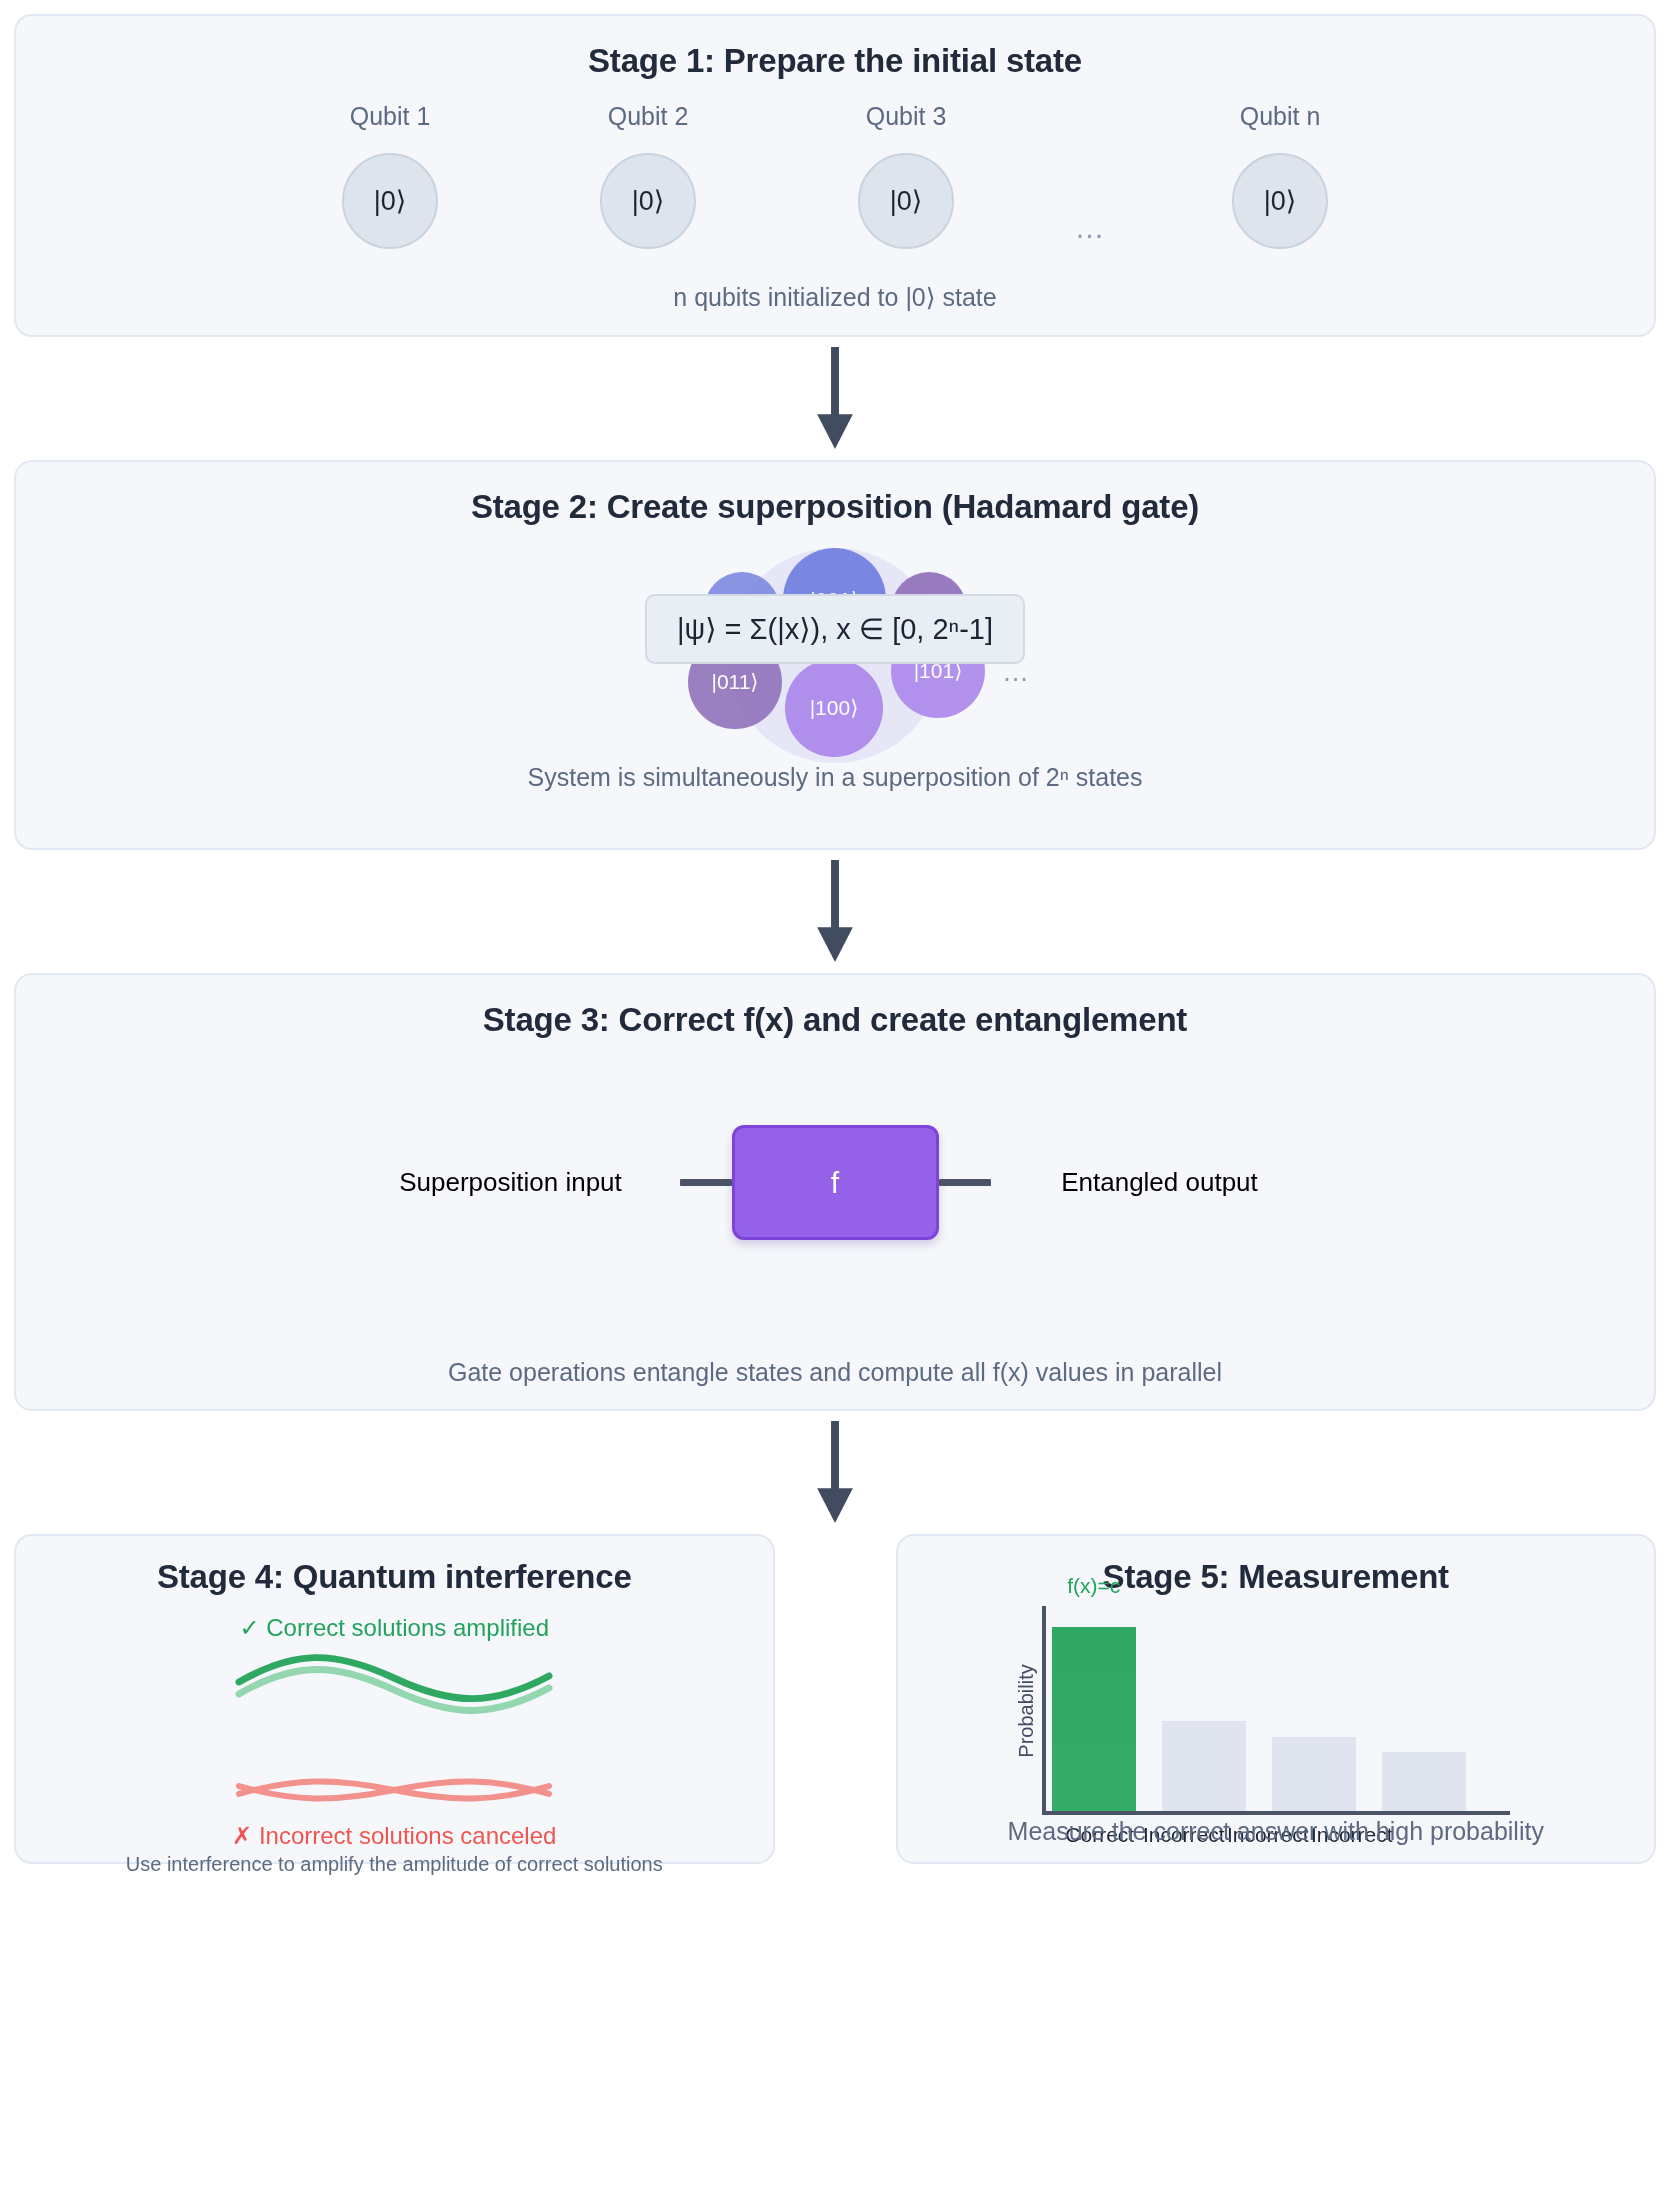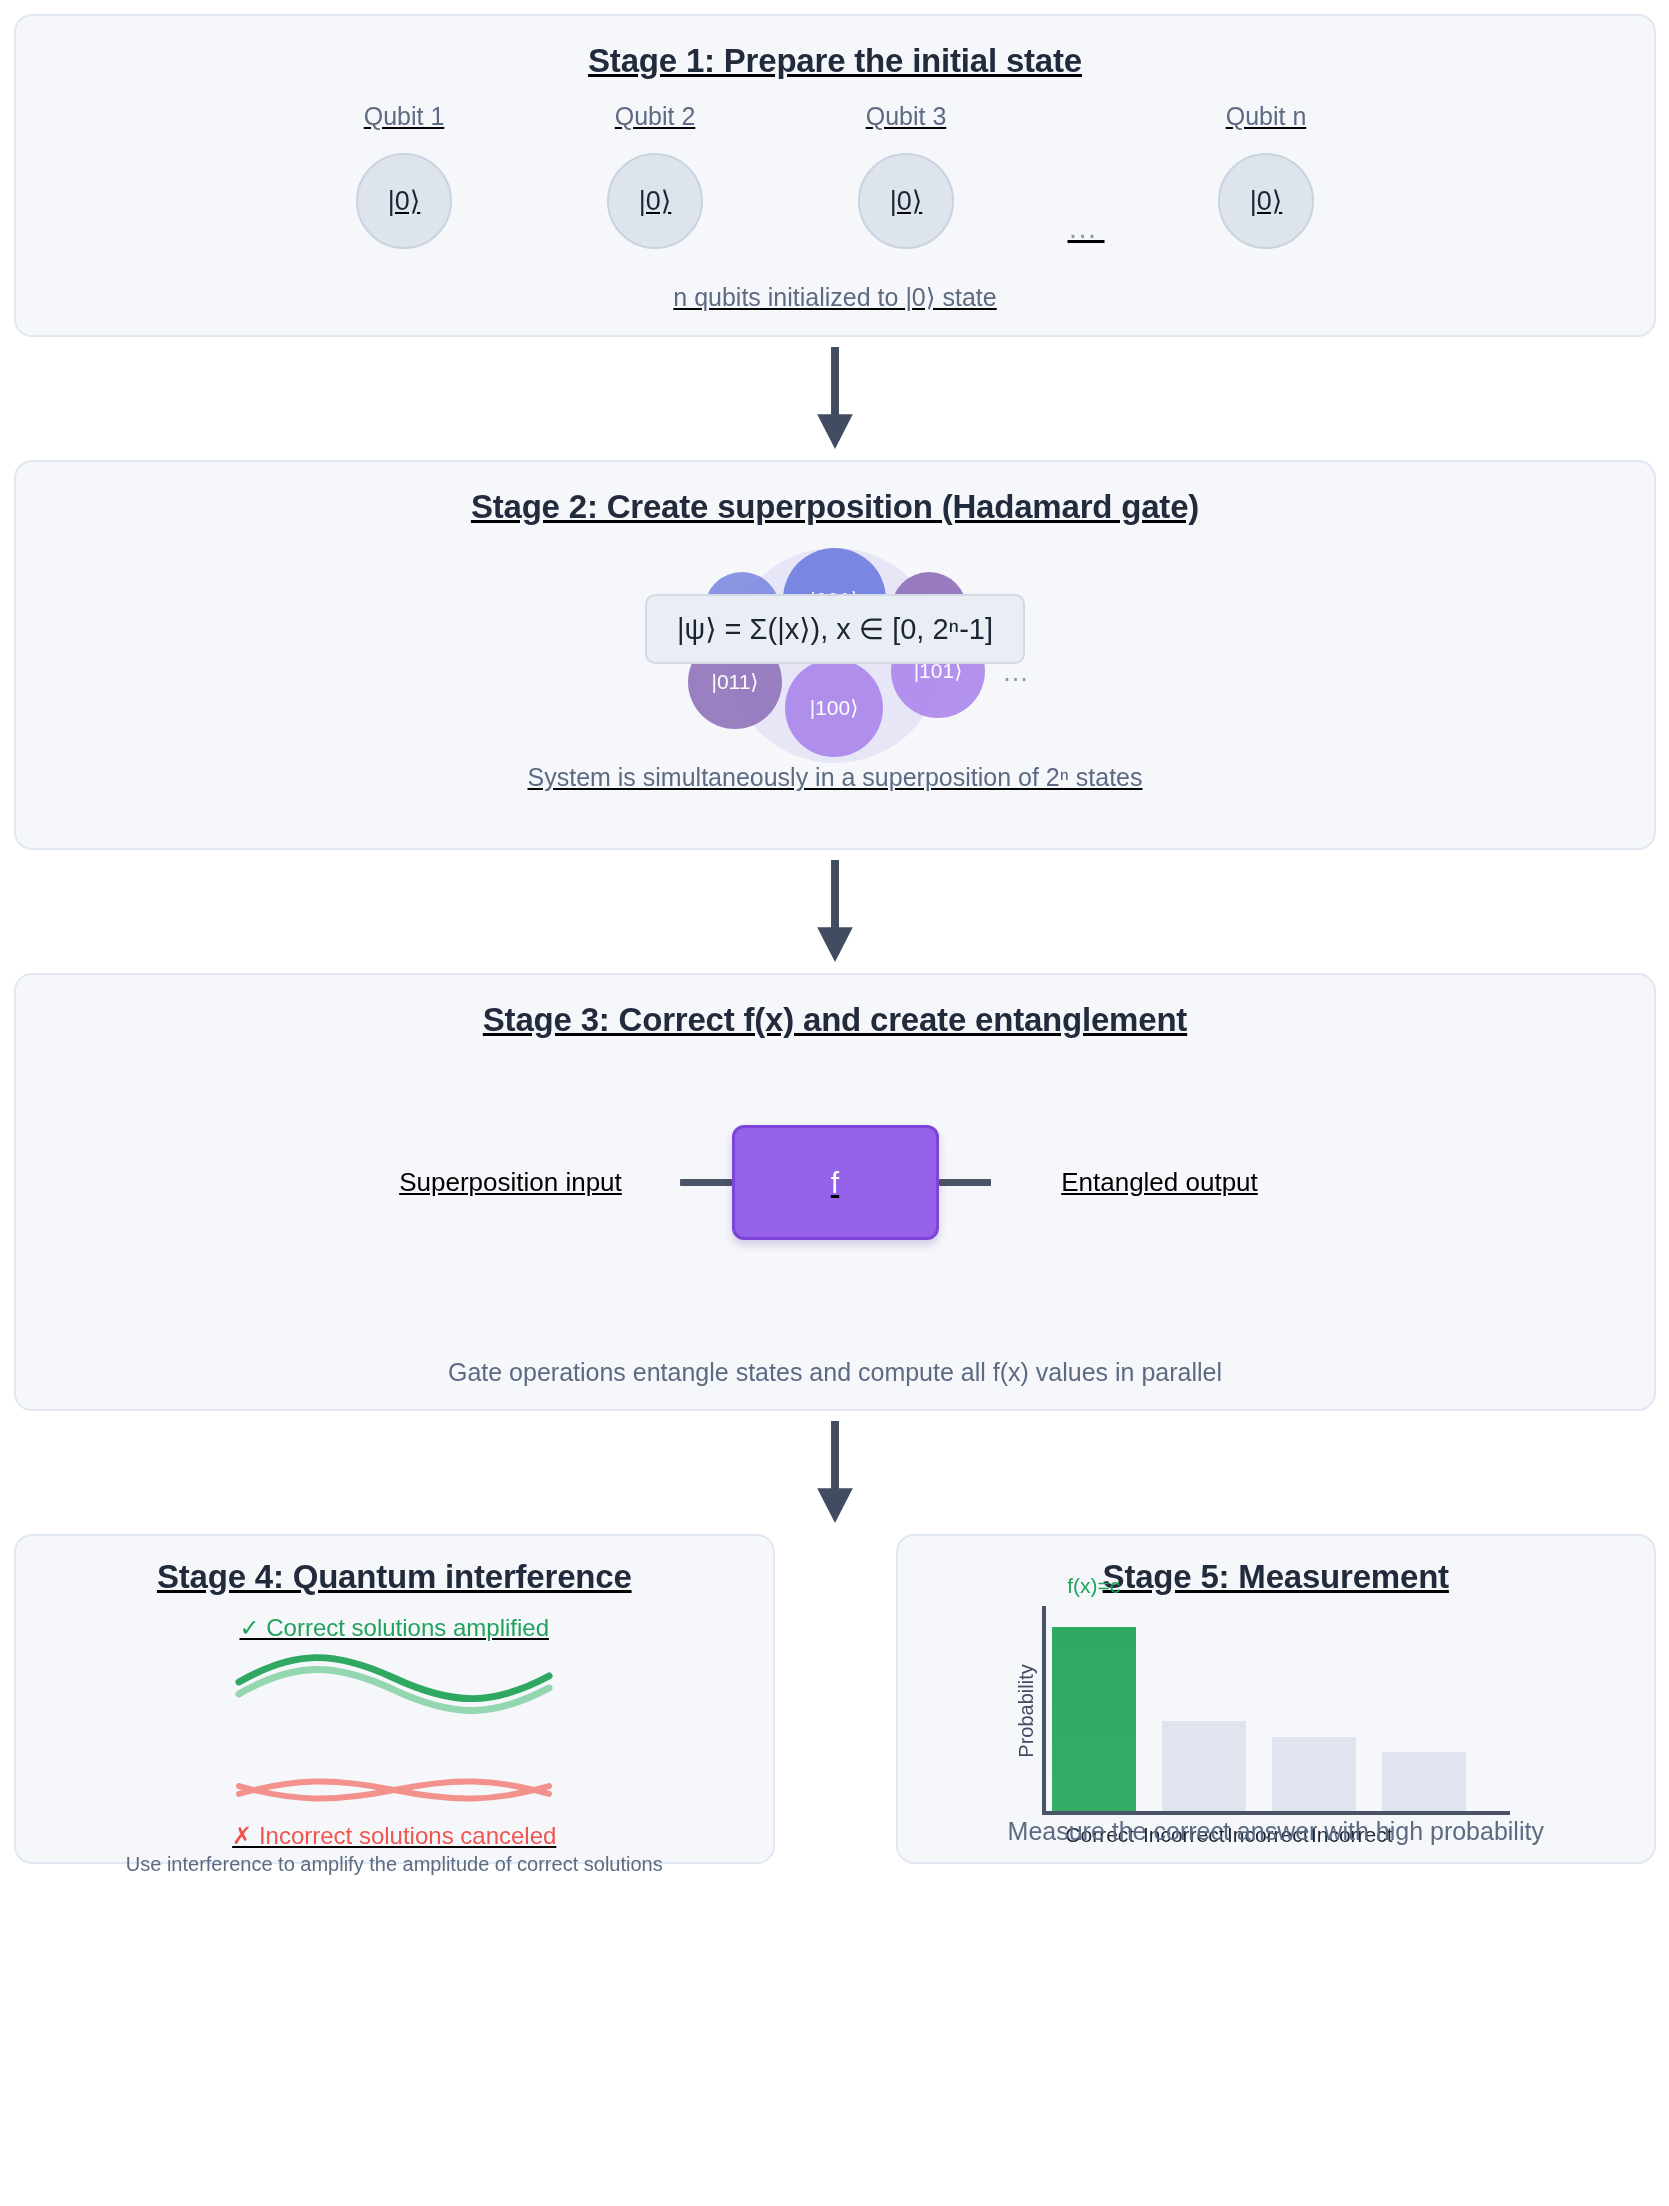--- a/index.html
+++ b/index.html
@@ -13,21 +13,20 @@
     font-family: "Liberation Sans", sans-serif;
     position: relative;
     overflow: hidden;
   }
   .page {
     width: 1670px;
     height: 1618px;
     position: relative;
     box-sizing: border-box;
     padding: 14px 14px 0 14px;
-    text-decoration: underline;
   }
 
   
   .card {
     background: #f5f7fb;
     border: 2px solid #e2e8f1;
     border-radius: 18px;
     position: relative;
     box-sizing: border-box;
   }
@@ -47,21 +46,21 @@
 
   
   #stage1 {
     height: 323px;
     padding-top: 26px;
   }
   .qubit-row {
     display: flex;
     justify-content: center;
     align-items: flex-start;
-    gap: 0px;
+    gap: 7px;
     margin-top: 22px;
   }
   .qubit-col {
     width: 251px;
     display: flex;
     flex-direction: column;
     align-items: center;
   }
   .qubit-label {
     font-size: 25px;

